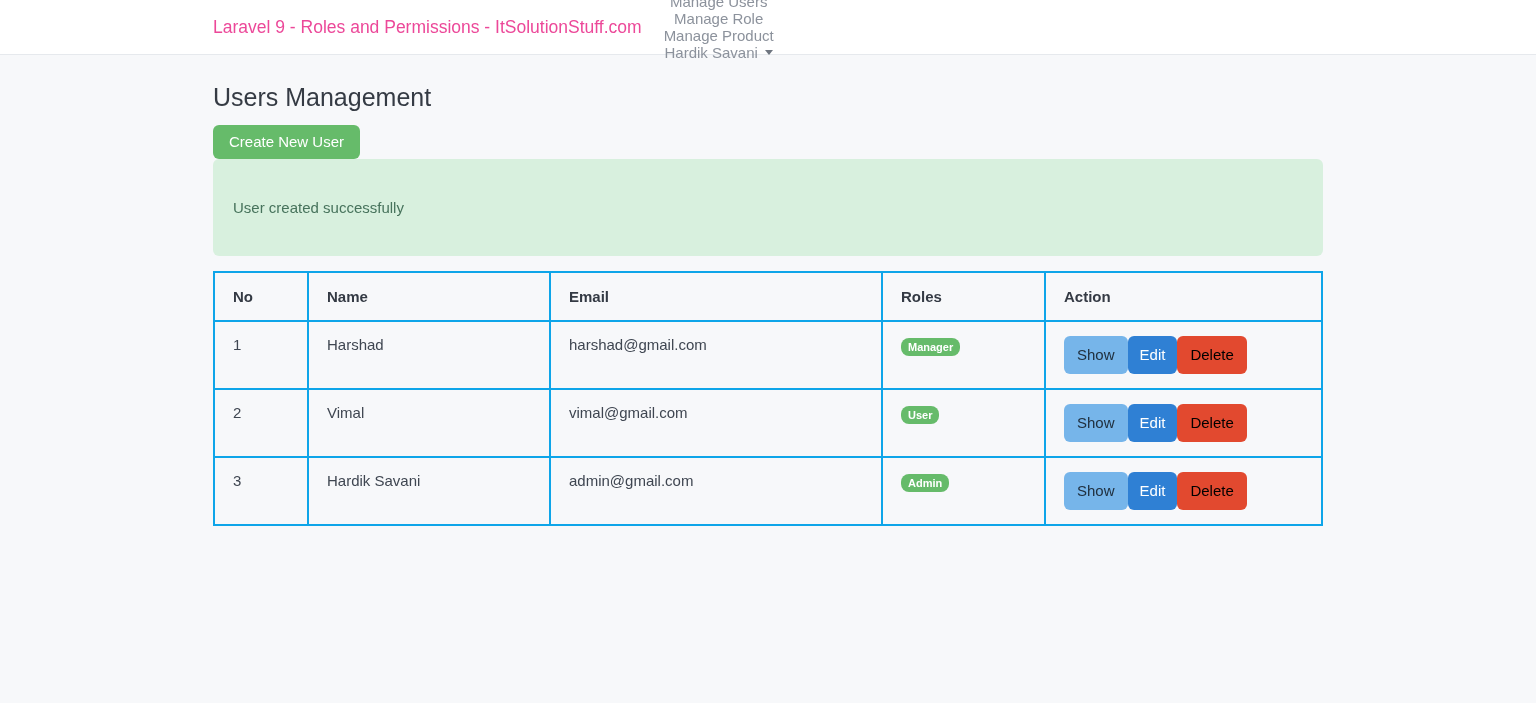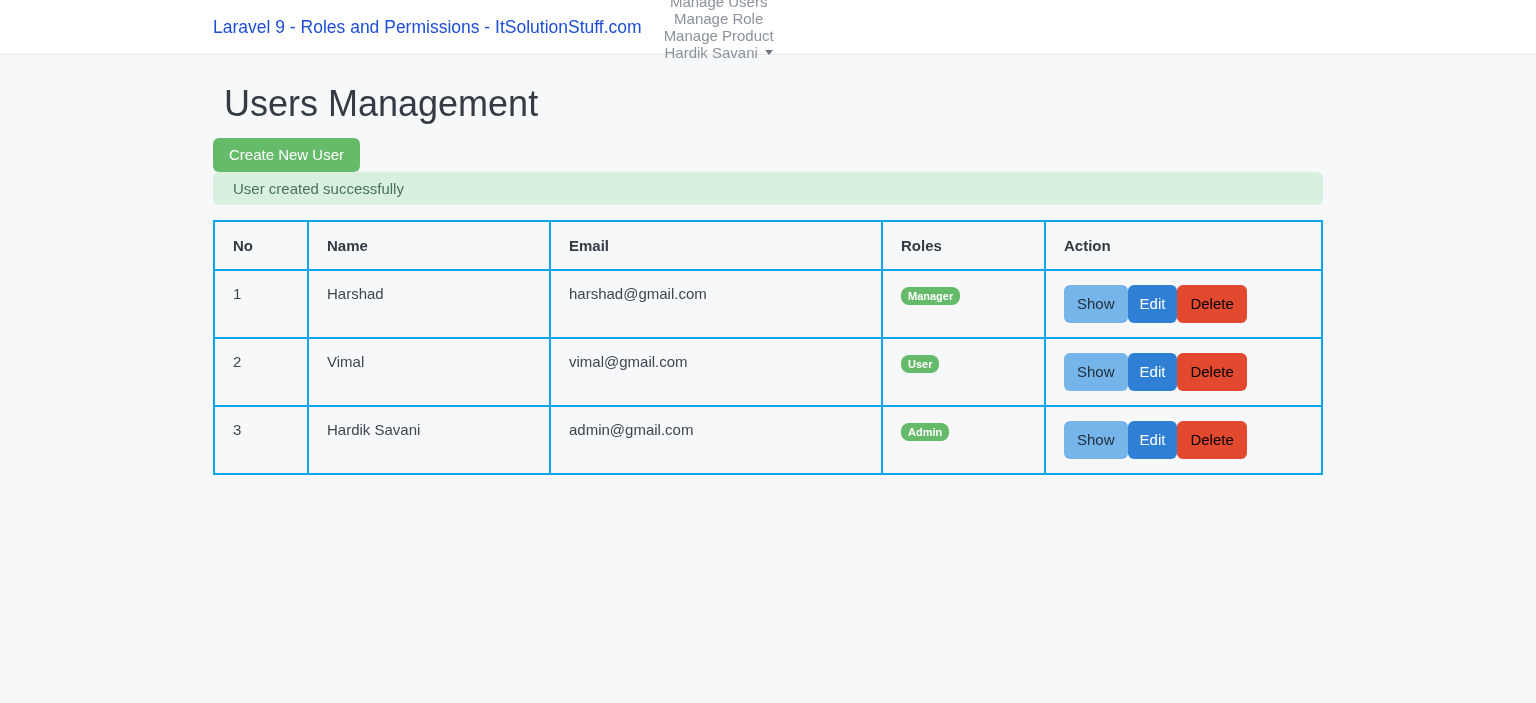--- a/index.html
+++ b/index.html
@@ -9,48 +9,48 @@
     background: #f7f8fa;
     font-family: "Liberation Sans", "DejaVu Sans", sans-serif;
     color: #3f4651;
   }
   .container { width: 1110px; margin: 0 auto; }
 
   
   .navbar { background: #ffffff; border-bottom: 1px solid #e6e9ed; }
   .navbar-inner { height: 54px; display: flex; align-items: center; }
   .brand {
-    font-size: 17.5px; color: #1d4ed8; text-decoration: none;
+    font-size: 17.5px; color: #ec4899; text-decoration: none;
     margin-right: 14px; white-space: nowrap; cursor: pointer;
   }
   .nav { display: flex; align-items: center; flex-direction: column; }
   .nav-link {
     color: #8c929c; font-size: 15px; text-decoration: none;
     padding: 0 8px; white-space: nowrap; cursor: pointer;
   }
   .dropdown-toggle { display: inline-flex; align-items: center; gap: 7px; }
   .caret {
     display: inline-block; width: 0; height: 0;
     border-left: 4px solid transparent; border-right: 4px solid transparent;
     border-top: 5px solid #6f7680;
   }
 
   
-  .page-title { font-size: 36px; font-weight: 500; color: #353b44; margin: 28px 11px 13px; }
+  .page-title { font-size: 25px; font-weight: 500; color: #353b44; margin: 28px 0 13px; }
   .btn {
     display: inline-block; border: none; border-radius: 6px;
     font-size: 15px; text-decoration: none; cursor: pointer;
     font-family: inherit; line-height: 22px;
   }
   .btn-create { background: var(--success, #66bb6a); color: #fff; padding: 6px 16px; }
 
   
   .alert-success {
     background: #d8f0de; color: #47735c; border-radius: 6px;
-    padding: 8px 20px; font-size: 15px; margin: 0 0 15px 0;
+    padding: 40px 20px; font-size: 15px; margin: 0 0 15px 0;
   }
 
   
   table.users { width: 100%; border-collapse: collapse; font-size: 15px; }
   table.users th, table.users td {
     border: 2px solid #0ea5e9; text-align: left; vertical-align: top;
   }
   table.users th { padding: 15px 18px; font-weight: 700; color: #343a44; }
   table.users td { padding: 14px 18px; color: #3f4651; }
   td.cell-action { padding: 11px 11px; }

